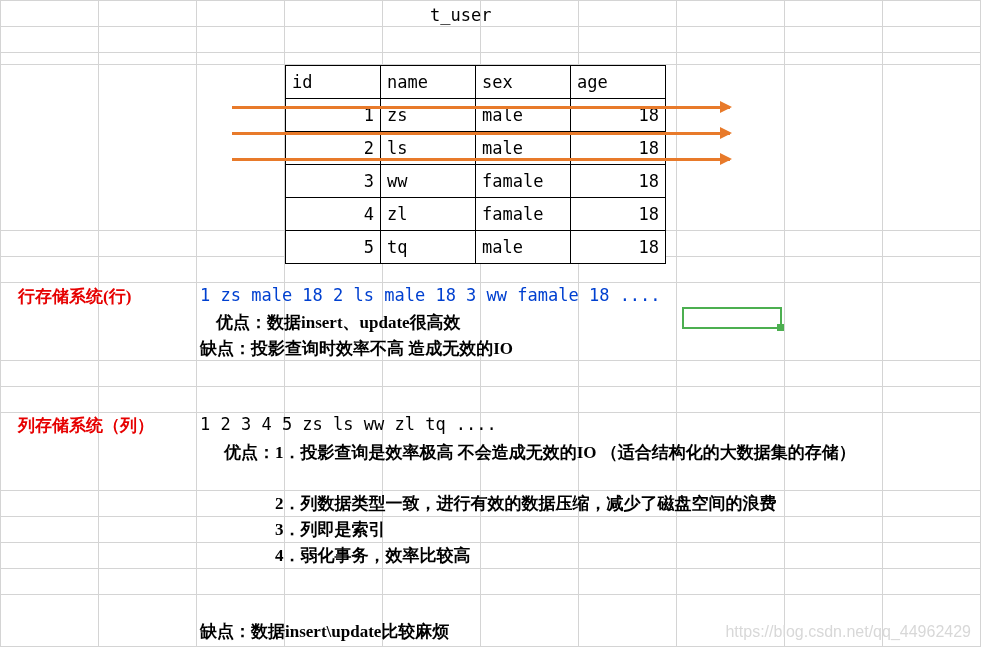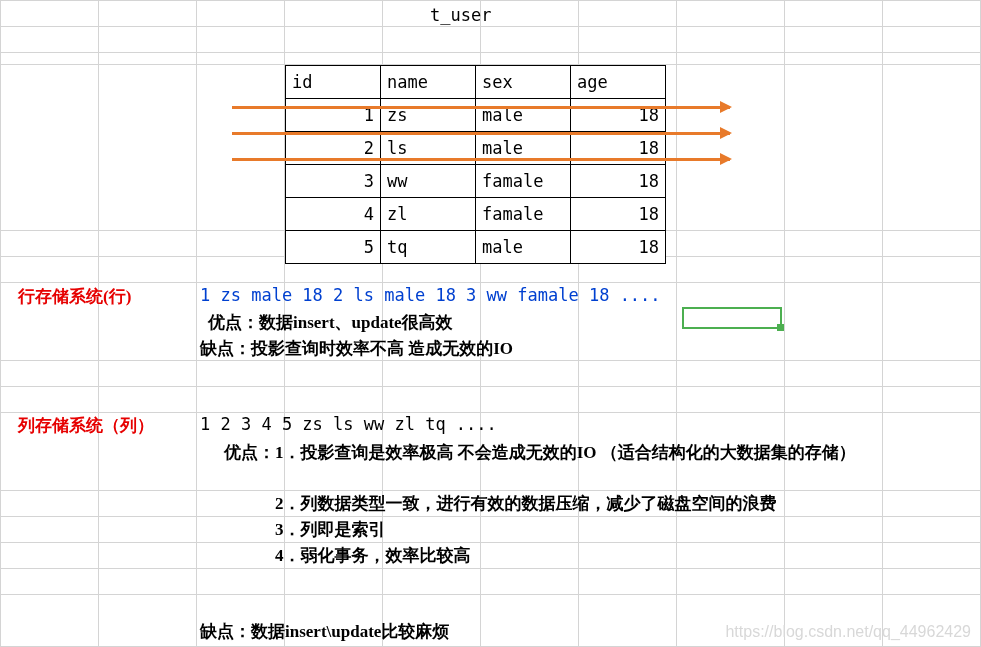--- a/index.html
+++ b/index.html
@@ -66,21 +66,21 @@
   }
 
   .block { position: absolute; }
   .red { color: #e60000; }
   .blue { color: #0040d0; font-family: Consolas, monospace; }
   .mono { font-family: Consolas, monospace; }
   .bold { font-weight: bold; }
 
   .row-title { left: 18px; top: 285px; }
   .row-data  { left: 200px; top: 285px; }
-  .row-adv   { left: 208px; top: 311px; }
+  .row-adv   { left: 216px; top: 311px; }
   .row-dis   { left: 200px; top: 337px; }
 
   .col-title { left: 18px; top: 414px; }
   .col-data  { left: 200px; top: 414px; }
   .col-adv1  { left: 200px; top: 440px; width: 760px; line-height: 26px; margin-left: 24px; }
   .col-adv-item { left: 275px; }
   .col-adv2  { top: 492px; width: 700px; }
   .col-adv3  { top: 518px; }
   .col-adv4  { top: 544px; }
   .col-adv5  { top: 570px; }

